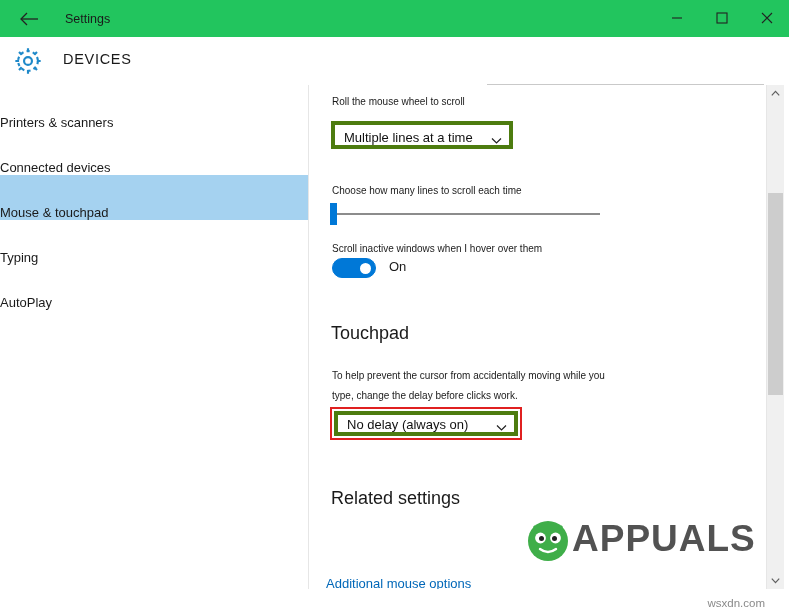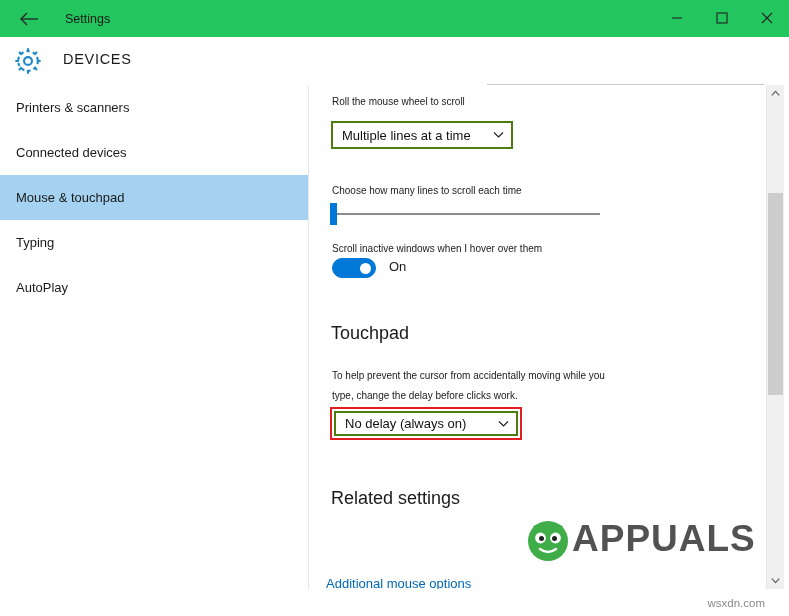--- a/index.html
+++ b/index.html
@@ -103,22 +103,21 @@
     left: 0; top: 85px;
     width: 308px;
     height: 504px;
     background: #ffffff;
     border-right: 1px solid #e6e6e6;
   }
   .nav-item {
     position: relative;
     height: 45px;
     display: flex;
-    align-items: center;
-    padding-left: 16px;
+    align-items: flex-end;
     font-size: 13px;
     color: #1a1a1a;
     box-sizing: border-box;
   }
   .nav-item.selected {
     background: #a5d2f0;
   }
   
   .content {
     position: absolute;
@@ -128,25 +127,25 @@
     background: #ffffff;
     overflow: hidden;
   }
   .c-label {
     position: absolute;
     font-size: 10px;
     color: #1a1a1a;
   }
   .combo {
     position: absolute;
-    border: 2px solid #4d7c0f;
+    border: 4px solid #4d7c0f;
     background: #fff;
     box-sizing: border-box;
     display: flex;
-    align-items: center;
+    align-items: flex-end;
   }
   .combo .combo-text {
     font-size: 13px;
     color: #111;
     padding-left: 9px;
     flex: 1;
   }
   .combo .chev {
     width: 26px;
     display: flex;

